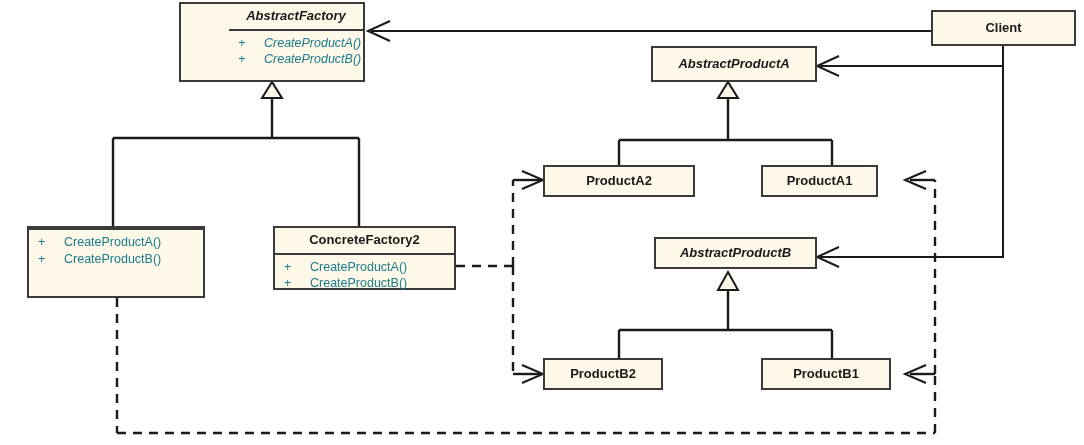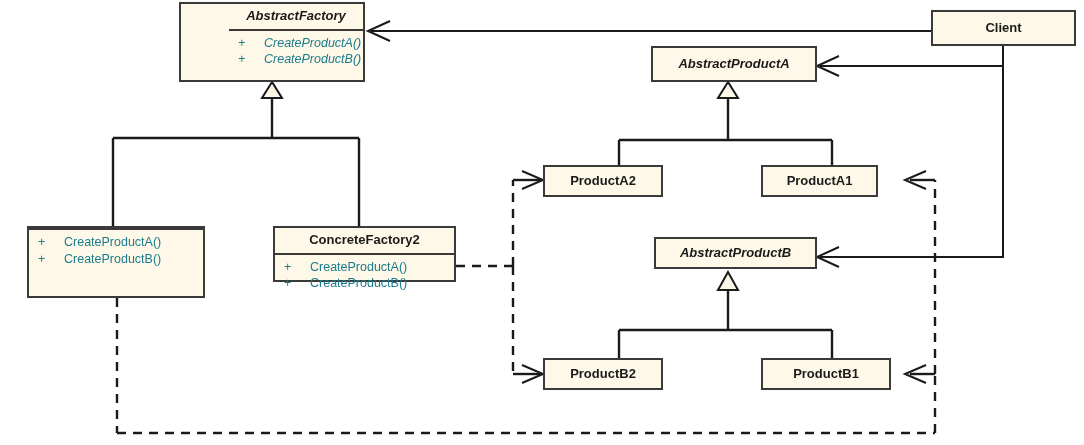--- a/index.html
+++ b/index.html
@@ -169,21 +169,21 @@
       <div class="uml-name abstract">AbstractProductA</div>
     </div>
   </div>
 
   <div class="uml-class" style="left:931px; top:10px; width:145px; height:36px;">
     <div class="single-line">
       <div class="uml-name">Client</div>
     </div>
   </div>
 
-  <div class="uml-class" style="left:543px; top:165px; width:120px; height:32px;">
+  <div class="uml-class" style="left:543px; top:165px; width:152px; height:32px;">
     <div class="single-line">
       <div class="uml-name">ProductA2</div>
     </div>
   </div>
 
   <div class="uml-class" style="left:761px; top:165px; width:117px; height:32px;">
     <div class="single-line">
       <div class="uml-name">ProductA1</div>
     </div>
   </div>
@@ -195,21 +195,21 @@
         <span class="uml-vis">+</span>
         <span class="uml-sig">CreateProductA()</span>
       </div>
       <div class="uml-member">
         <span class="uml-vis">+</span>
         <span class="uml-sig">CreateProductB()</span>
       </div>
     </div>
   </div>
 
-  <div class="uml-class" style="left:273px; top:226px; width:183px; height:56px;">
+  <div class="uml-class" style="left:273px; top:226px; width:183px; height:64px;">
     <div class="uml-name">ConcreteFactory2</div>
     <div class="uml-divider"></div>
     <div class="uml-members">
       <div class="uml-member">
         <span class="uml-vis">+</span>
         <span class="uml-sig">CreateProductA()</span>
       </div>
       <div class="uml-member">
         <span class="uml-vis">+</span>
         <span class="uml-sig">CreateProductB()</span>

